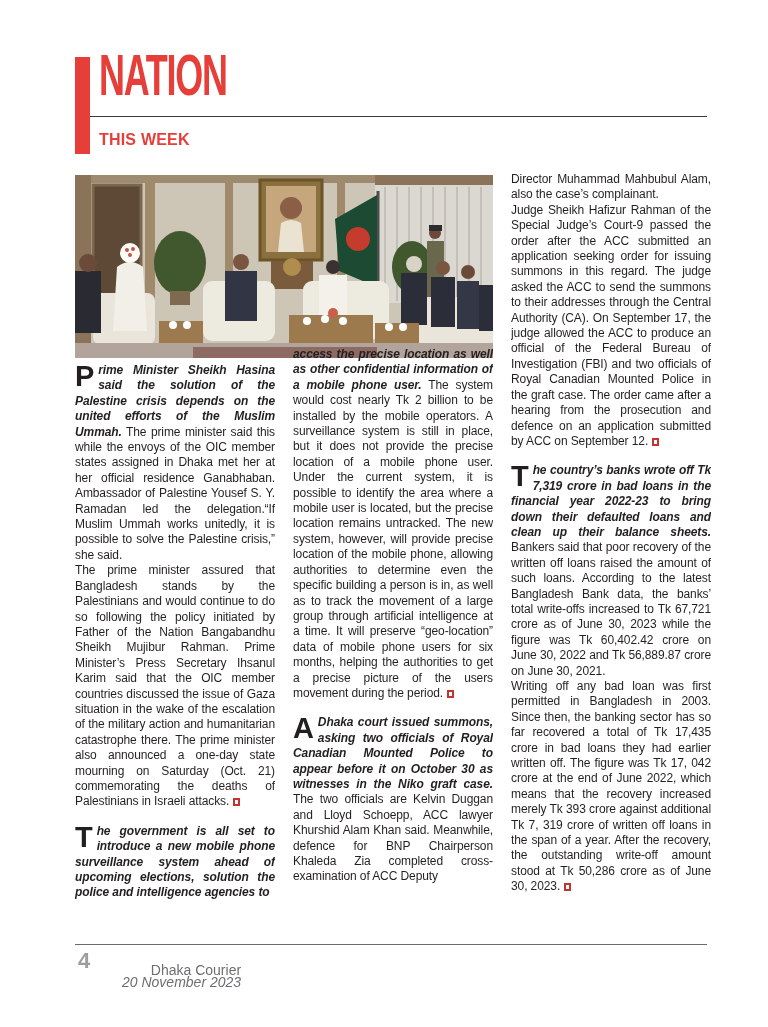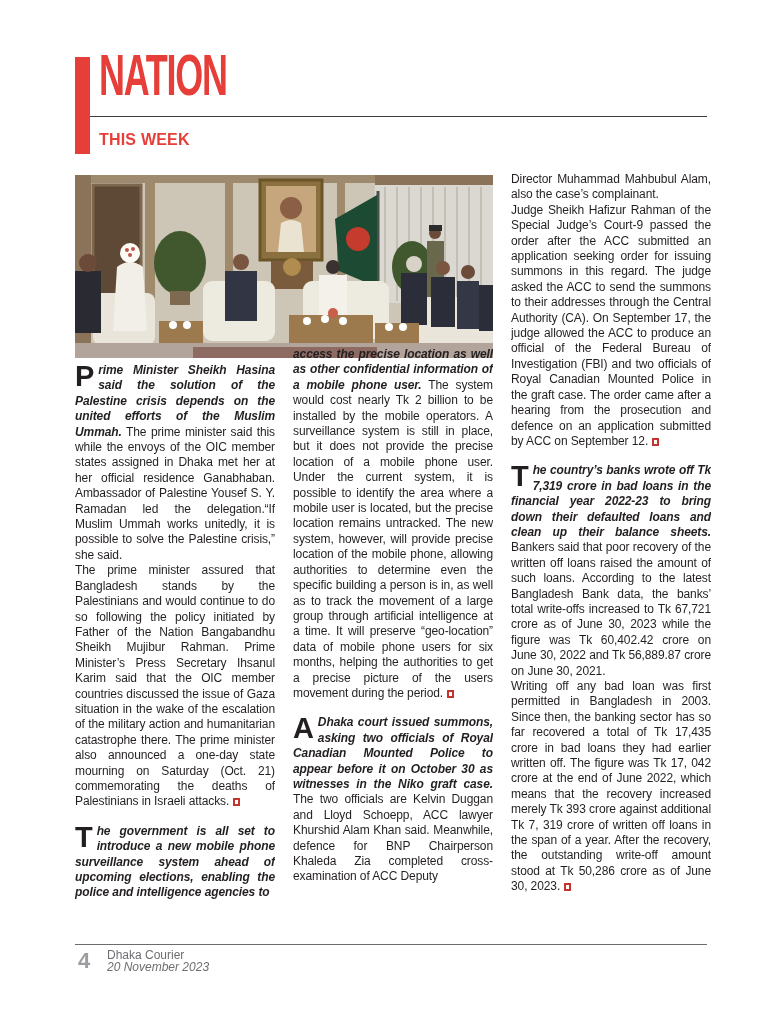--- a/index.html
+++ b/index.html
@@ -50,22 +50,22 @@
     display:inline-block;width:7px;height:8px;border:2px solid var(--endmark);
     margin-left:4px;position:relative;top:1px;
   }
 
   .footer-rule{position:absolute;left:75px;top:944px;width:632px;height:1px;background:#6a6b6e;}
   .page-number{
     position:absolute;left:78px;top:948px;margin:0;
     font-size:22px;font-weight:bold;color:var(--pagenum-gray);
   }
   .footer-pub{
-    position:absolute;left:107px;top:950px;margin:0;
-    font-size:12px;line-height:11.5px;color:var(--footer-gray);
+    position:absolute;left:107px;top:950px;margin:15px;
+    font-size:14px;line-height:11.5px;color:var(--footer-gray);text-align:right;
   }
   .footer-pub em{display:block;font-style:italic;}
 </style>
 </head>
 <body>
 
 <div class="accent-bar"></div>
 <h1 class="section-title">NATION</h1>
 <div class="header-rule"></div>
 <h2 class="subsection-title">THIS WEEK</h2>
@@ -167,21 +167,21 @@
     </g>
     <rect x="0" y="168" width="418" height="15" fill="#b3a49b"></rect>
     <rect x="118" y="172" width="184" height="11" fill="#8d6b63"></rect>
   </svg>
 </figure>
 
 <main>
   <section class="col col1">
     <p><span class="dropcap">P</span><b class="lead">rime Minister Sheikh Hasina said the solution of the Palestine crisis depends on the united efforts of the Muslim Ummah.</b><span> The prime minister said this while the envoys of the OIC member states assigned in Dhaka met her at her official residence Ganabhaban. Ambassador of Palestine Yousef S. Y. Ramadan led the delegation.“If Muslim Ummah works unitedly, it is possible to solve the Palestine crisis,” she said.</span></p>
     <p><span>The prime minister assured that Bangladesh stands by the Palestinians and would continue to do so following the policy initiated by Father of the Nation Bangabandhu Sheikh Mujibur Rahman. Prime Minister’s Press Secretary Ihsanul Karim said that the OIC member countries discussed the issue of Gaza situation in the wake of the escalation of the military action and humanitarian catastrophe there. The prime minister also announced a one-day state mourning on Saturday (Oct. 21) commemorating the deaths of Palestinians in Israeli attacks.</span><span class="endmark"></span></p>
-    <p class="story-gap"><span class="dropcap">T</span><b class="lead">he government is all set to introduce a new mobile phone surveillance system ahead of upcoming elections, enabling the police and intelligence agencies to</b></p>
+    <p class="story-gap"><span class="dropcap">T</span><b class="lead">he government is all set to introduce a new mobile phone surveillance system ahead of upcoming elections, solution the police and intelligence agencies to</b></p>
   </section>
 
   <section class="col col2">
     <p><b class="lead">access the precise location as well as other confidential information of a mobile phone user.</b><span> The system would cost nearly Tk 2 billion to be installed by the mobile operators. A surveillance system is still in place, but it does not provide the precise location of a mobile phone user. Under the current system, it is possible to identify the area where a mobile user is located, but the precise location remains untracked. The new system, however, will provide precise location of the mobile phone, allowing authorities to determine even the specific building a person is in, as well as to track the movement of a large group through artificial intelligence at a time. It will preserve “geo-location” data of mobile phone users for six months, helping the authorities to get a precise picture of the users movement during the period.</span><span class="endmark"></span></p>
     <p class="story-gap"><span class="dropcap">A</span><b class="lead">Dhaka court issued summons, asking two officials of Royal Canadian Mounted Police to appear before it on October 30 as witnesses in the Niko graft case.</b><span> The two officials are Kelvin Duggan and Lloyd Schoepp, ACC lawyer Khurshid Alam Khan said. Meanwhile, defence for BNP Chairperson Khaleda Zia completed cross-examination of ACC Deputy</span></p>
   </section>
 
   <section class="col col3">
     <p><span>Director Muhammad Mahbubul Alam, also the case’s complainant.</span></p>
     <p><span>Judge Sheikh Hafizur Rahman of the Special Judge’s Court-9 passed the order after the ACC submitted an application seeking order for issuing summons in this regard. The judge asked the ACC to send the summons to their addresses through the Central Authority (CA). On September 17, the judge allowed the ACC to produce an official of the Federal Bureau of Investigation (FBI) and two officials of Royal Canadian Mounted Police in the graft case. The order came after a hearing from the prosecution and defence on an application submitted by ACC on September 12.</span><span class="endmark"></span></p>

